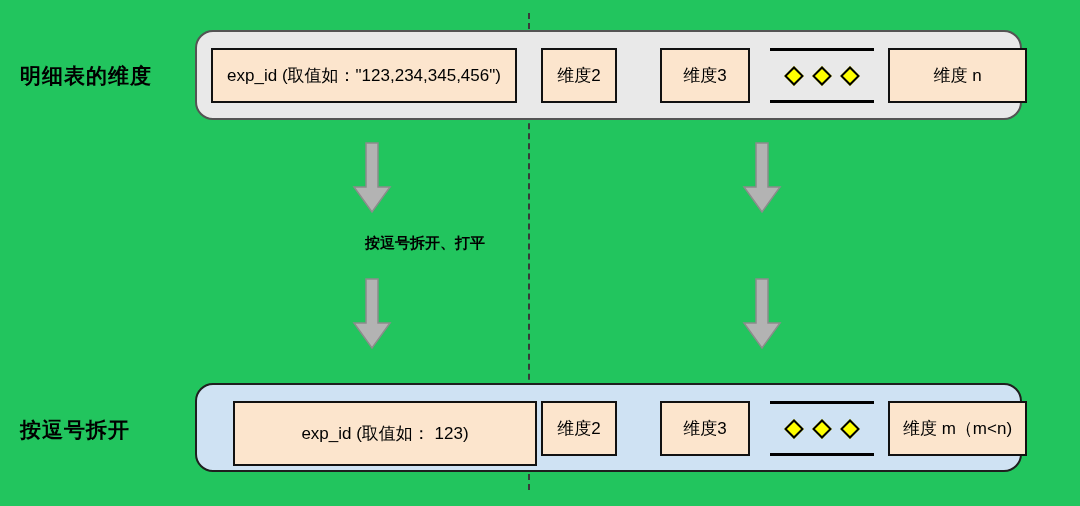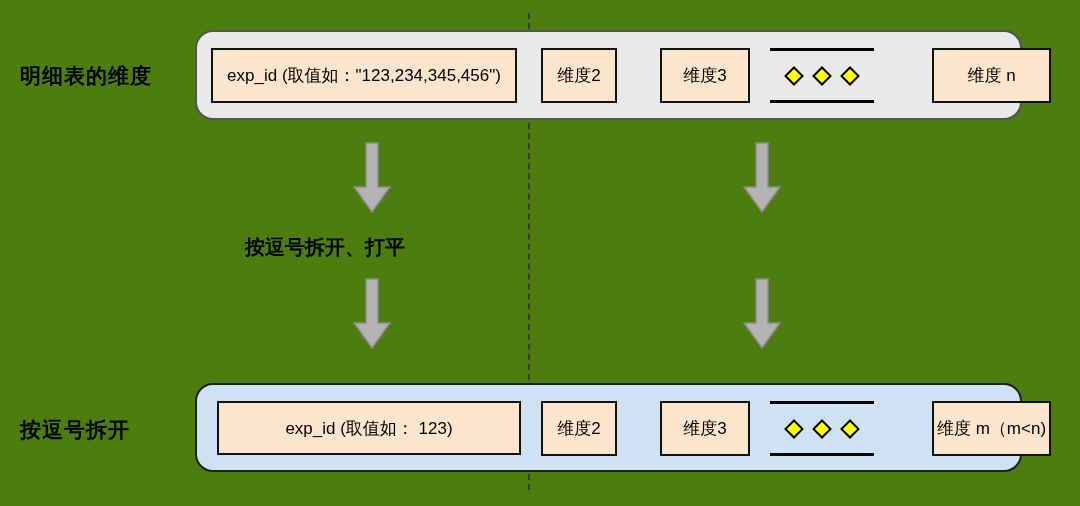--- a/index.html
+++ b/index.html
@@ -5,21 +5,21 @@
   html, body {
     margin: 0;
     padding: 0;
     background: #ffffff;
     font-family: "Liberation Sans", "DejaVu Sans", sans-serif;
   }
   .canvas {
     position: relative;
     width: 1080px;
     height: 506px;
-    background: #4d7c0f;
+    background: #22c55e;
     overflow: hidden;
   }
 
   
   .divider {
     position: absolute;
     left: 528px;
     top: 13px;
     height: 477px;
     width: 0;
@@ -56,25 +56,25 @@
     border: 2px solid #111111;
     box-sizing: border-box;
     display: flex;
     align-items: center;
     justify-content: center;
     font-size: 17px;
     color: #000000;
     white-space: nowrap;
   }
   .pos-exp-top  { left: 14px;  width: 306px; }
-  .pos-exp-bot  { left: 20px;  width: 304px; height: 54px; }
+  .pos-exp-bot  { left: 36px;  width: 304px; height: 65px; }
   .pos-dim2     { left: 344px; width: 76px; }
   .pos-dim3     { left: 463px; width: 90px; }
   .pos-ellipsis { left: 573px; width: 104px; }
-  .pos-dimlast  { left: 691px; width: 119px; margin-left: 44px; }
+  .pos-dimlast  { left: 691px; width: 139px; }
 
   
   .ellipsis {
     position: absolute;
     top: 16px;
     height: 55px;
     box-sizing: border-box;
     border-top: 3px solid #000000;
     border-bottom: 3px solid #000000;
     display: flex;
@@ -118,24 +118,24 @@
   }
   .arrow.a1 { left: 352px; top: 142px; }
   .arrow.a2 { left: 742px; top: 142px; }
   .arrow.a3 { left: 352px; top: 278px; }
   .arrow.a4 { left: 742px; top: 278px; }
 
   
   .transform-label {
     position: absolute;
     top: 234px;
-    font-size: 20px;
+    font-size: 15px;
     font-weight: bold;
     color: #000000;
-    text-align: left;
+    text-align: right;
     white-space: nowrap;
   }
   .transform-label.left  { left: 245px; width: 240px; }
   .transform-label.right { left: 615px; width: 300px; }
 </style>
 </head>
 <body>
 
 <div class="canvas">
 

